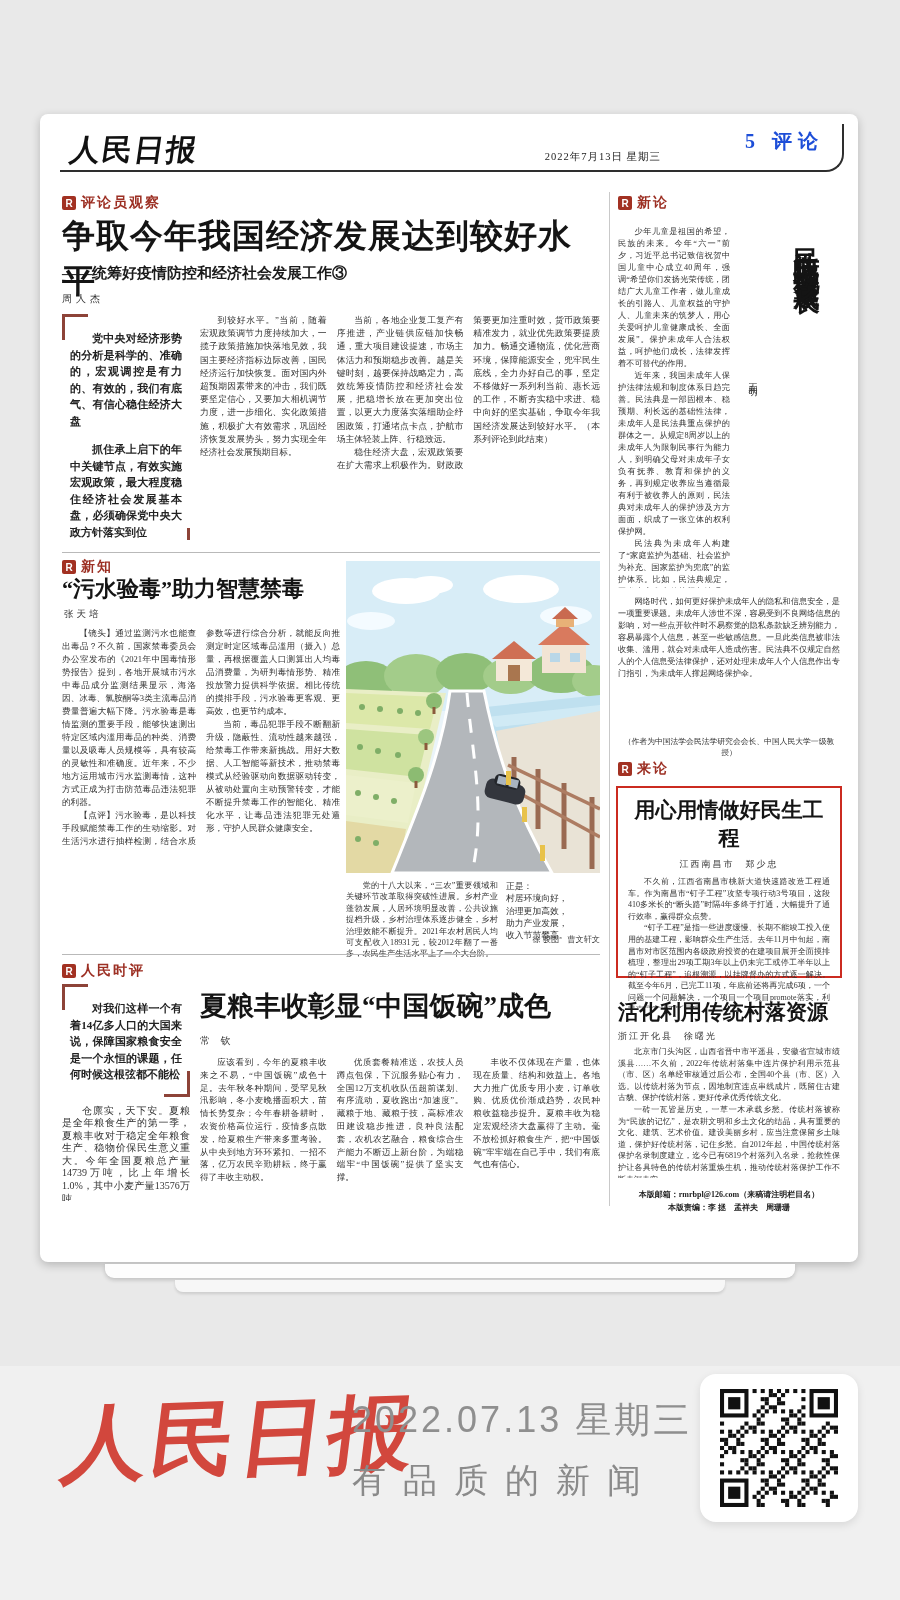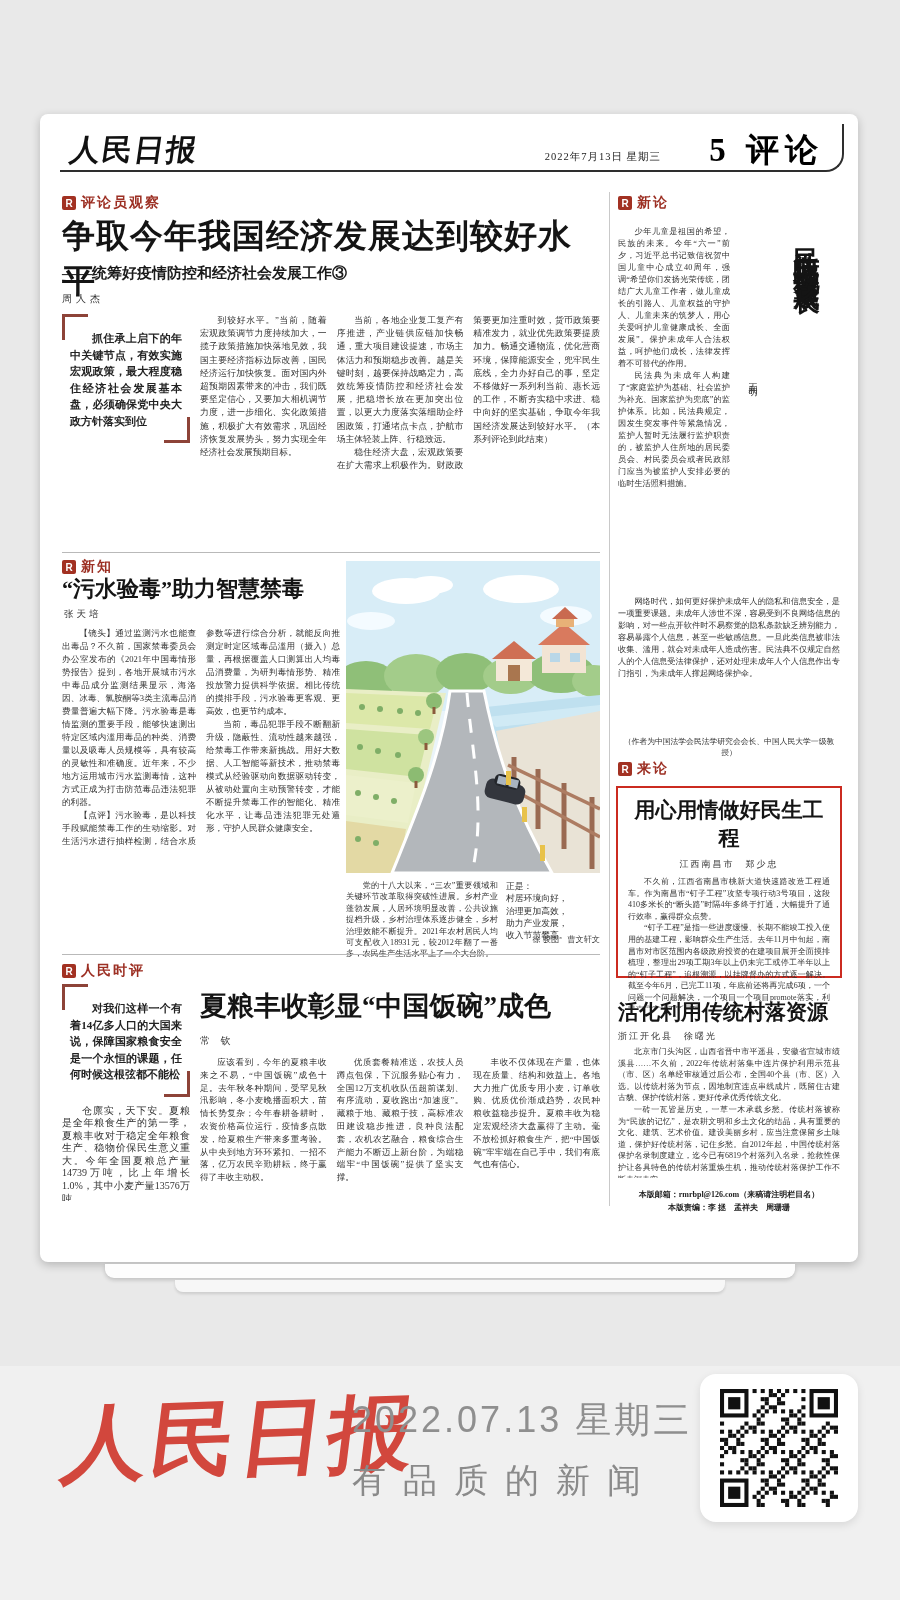--- a/index.html
+++ b/index.html
@@ -18,21 +18,21 @@
   .just { text-align:justify; text-justify:inter-ideograph; }
   .clip { overflow:hidden; }
 
   
   .header-frame { position:absolute; left:20px; right:14px; top:10px; height:48px;
                   border-bottom:2.5px solid #2e2e2e; border-right:2.5px solid #2e2e2e;
                   border-bottom-right-radius:18px; }
   .masthead { left:30px; top:16px; font-size:30px; font-weight:bold; color:#111;
               transform:skewX(-8deg); letter-spacing:2px; }
   .header-date { right:197px; top:36px; font-size:10.5px; color:#222; letter-spacing:1px; }
-  .header-pageno { right:34px; top:14px; font-size:33px; font-weight:bold; color:#000000; letter-spacing:6px; }
+  .header-pageno { right:34px; top:14px; font-size:20px; font-weight:bold; color:#1d4ed8; letter-spacing:6px; }
 
   
   .sec-label { position:absolute; display:flex; align-items:center; gap:5px; }
   .sec-label .ric { width:14px; height:14px; background:#a23122; color:#fff; font-size:10px; font-weight:bold;
                     display:flex; align-items:center; justify-content:center; border-radius:2px;
                     font-family:"Liberation Sans", sans-serif; }
   .sec-label .ltx { font-size:14px; font-weight:bold; color:#9c2f23; letter-spacing:2px;text-align:center; }
 
   .vdivider { left:569px; top:78px; width:1px; height:1014px; background:#c9c9c9; }
   .hrule { height:1px; background:#b9b9b9; }
@@ -132,20 +132,21 @@
     </div>
     <div class="abs ctr ma-title">争取今年我国经济发展达到较好水平</div>
     <div class="abs ctr ma-sub">——统筹好疫情防控和经济社会发展工作③</div>
     <div class="abs ctr ma-author">周人杰</div>
 
     <div class="abs ma-body clip">
       <div class="quote-col">
         <div class="quote-box">
           <span class="c-tl"></span>
           <span class="c-br"></span>
+          <div class="quote-t">党中央对经济形势的分析是科学的、准确的，宏观调控是有力的、有效的，我们有底气、有信心稳住经济大盘</div>
           <div class="quote-t">抓住承上启下的年中关键节点，有效实施宏观政策，最大程度稳住经济社会发展基本盘，必须确保党中央大政方针落实到位</div>
         </div>
 
       </div>
       <div class="ma-cols clip">
         <p>到较好水平。”当前，随着宏观政策调节力度持续加大，一揽子政策措施加快落地见效，我国主要经济指标边际改善，国民经济运行加快恢复。面对国内外超预期因素带来的冲击，我们既要坚定信心，又要加大相机调节力度，进一步细化、实化政策措施，积极扩大有效需求，巩固经济恢复发展势头，努力实现全年经济社会发展预期目标。</p>
         <p>当前，各地企业复工复产有序推进，产业链供应链加快畅通，重大项目建设提速，市场主体活力和预期稳步改善。越是关键时刻，越要保持战略定力，高效统筹疫情防控和经济社会发展，把稳增长放在更加突出位置，以更大力度落实落细助企纾困政策，打通堵点卡点，护航市场主体轻装上阵、行稳致远。</p>
         <p>稳住经济大盘，宏观政策要在扩大需求上积极作为。财政政策要更加注重时效，货币政策要精准发力，就业优先政策要提质加力。畅通交通物流，优化营商环境，保障能源安全，兜牢民生底线，全力办好自己的事，坚定不移做好一系列利当前、惠长远的工作，不断夯实稳中求进、稳中向好的坚实基础，争取今年我国经济发展达到较好水平。（本系列评论到此结束）</p>
       </div>
     </div>
@@ -294,20 +295,21 @@
       </div>
     </div>
 
     <div class="sec-label" style="left:578px; top:80px;">
       <span class="ric">R</span>
       <span class="ltx">新论</span>
     </div>
     <div class="abs xl-flex">
       <div class="xl-text bodytxt">
         <p>少年儿童是祖国的希望，民族的未来。今年“六一”前夕，习近平总书记致信祝贺中国儿童中心成立40周年，强调“希望你们发扬光荣传统，团结广大儿童工作者，做儿童成长的引路人、儿童权益的守护人、儿童未来的筑梦人，用心关爱呵护儿童健康成长、全面发展”。保护未成年人合法权益，呵护他们成长，法律发挥着不可替代的作用。</p>
+        <p>近年来，我国未成年人保护法律法规和制度体系日趋完善。民法典是一部固根本、稳预期、利长远的基础性法律，未成年人是民法典重点保护的群体之一。从规定8周岁以上的未成年人为限制民事行为能力人，到明确父母对未成年子女负有抚养、教育和保护的义务，再到规定收养应当遵循最有利于被收养人的原则，民法典对未成年人的保护涉及方方面面，织成了一张立体的权利保护网。</p>
         <p>民法典为未成年人构建了“家庭监护为基础、社会监护为补充、国家监护为兜底”的监护体系。比如，民法典规定，因发生突发事件等紧急情况，监护人暂时无法履行监护职责的，被监护人住所地的居民委员会、村民委员会或者民政部门应当为被监护人安排必要的临时生活照料措施。</p>
       </div>
       <div class="xl-titlewrap">
         <div class="xl-vauthor">王利明</div>
         <div class="xl-vtitle">民法典呵护儿童健康成长</div>
       </div>
     </div>
     <div class="abs xl-more bodytxt">
       <p>网络时代，如何更好保护未成年人的隐私和信息安全，是一项重要课题。未成年人涉世不深，容易受到不良网络信息的影响，对一些点开软件时不易察觉的隐私条款缺乏辨别能力，容易暴露个人信息，甚至一些敏感信息。一旦此类信息被非法收集、滥用，就会对未成年人造成伤害。民法典不仅规定自然人的个人信息受法律保护，还对处理未成年人个人信息作出专门指引，为未成年人撑起网络保护伞。</p>
     </div>

